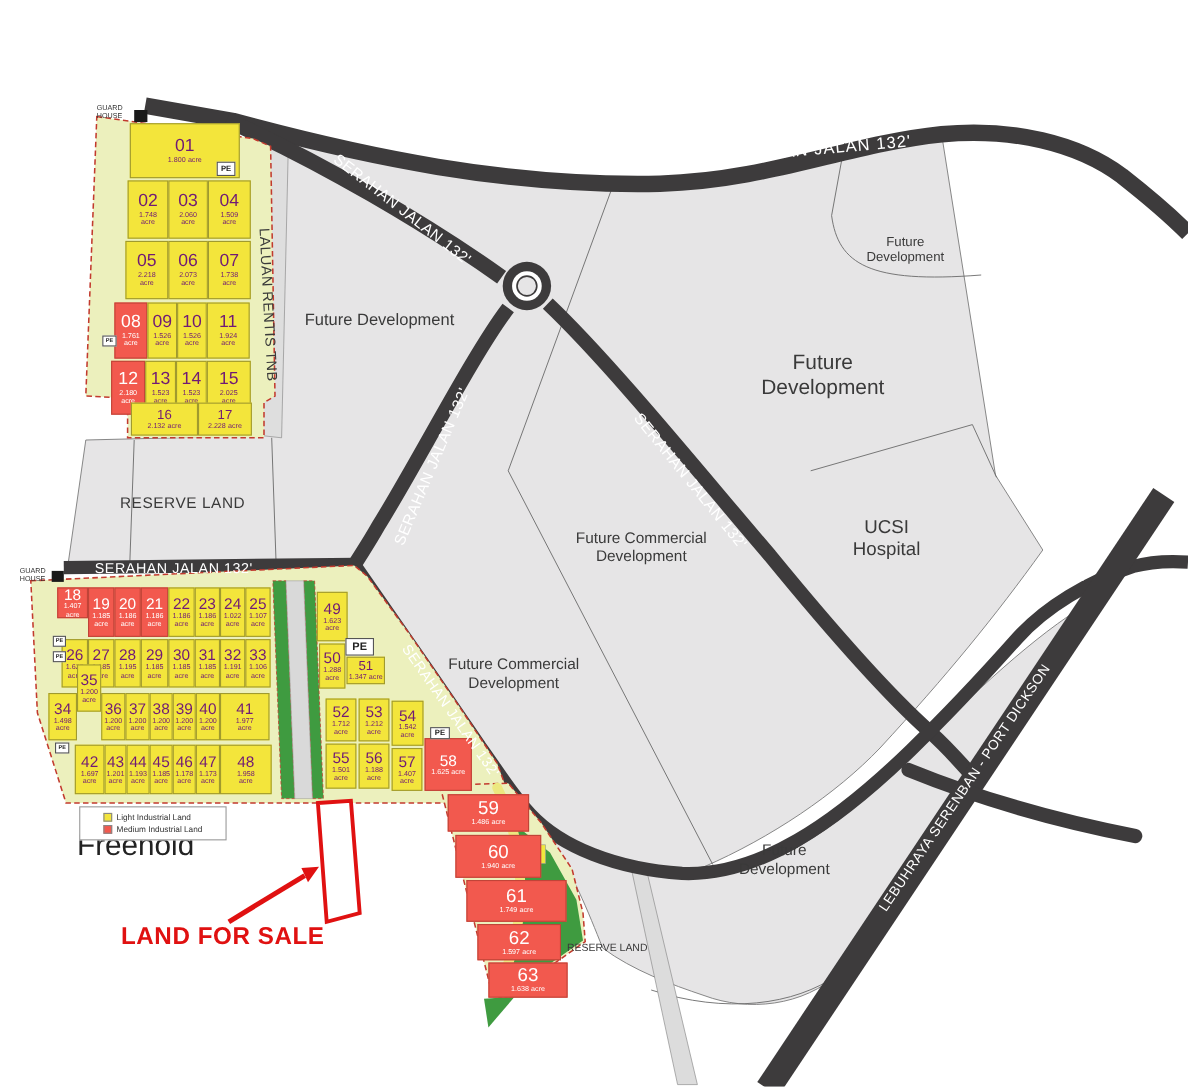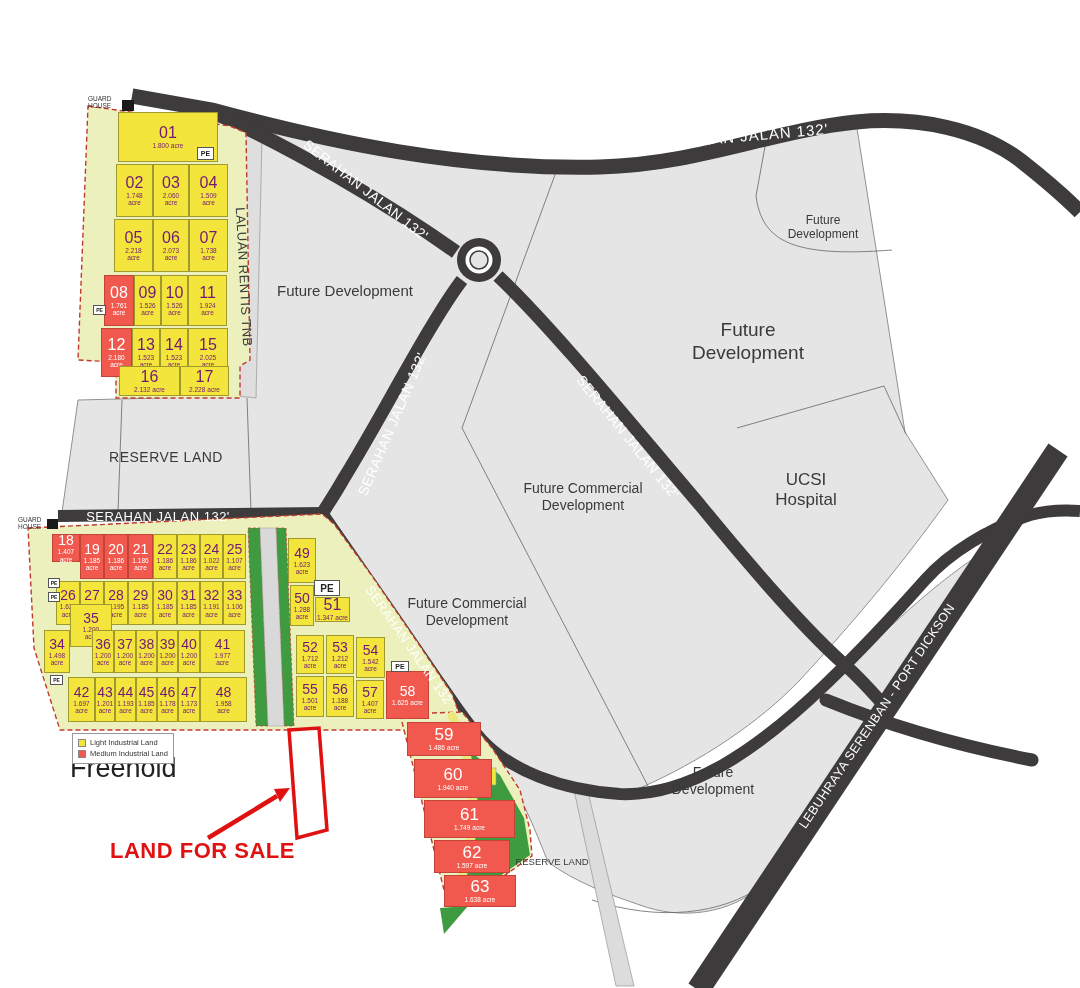--- a/index.html
+++ b/index.html
@@ -6,30 +6,30 @@
   #stage{position:relative;width:1080px;height:988px;background:#fff;overflow:hidden;
          font-family:"Liberation Sans",sans-serif;}
   #baseSvg{position:absolute;left:0;top:0;}
   .lot{position:absolute;display:flex;flex-direction:column;align-items:center;justify-content:center;
        box-sizing:border-box;line-height:1;border:1px solid #a09a2e;}
   .lot.light{background:#f3e53b;color:#701a75;}
   .lot.medium{background:#f2594e;color:#fff;border-color:#c04438;}
   .lot .num{font-size:14px;}
   .lot.a .num{font-size:16px;}
   .lot.e .num{font-size:17px;}
-  .lot.short .num{font-size:16px;}
+  .lot.short .num{font-size:12px;}
   .meta{display:flex;flex-direction:column;align-items:center;font-size:6.5px;margin-top:1px;line-height:1.1;}
   .lot.wide .meta{flex-direction:row;gap:2px;}
   .pe{position:absolute;background:#fff;border:1px solid #555;color:#222;font-size:7px;font-weight:bold;
       display:flex;align-items:center;justify-content:center;box-sizing:border-box;z-index:6;}
   .cl{position:absolute;transform:translate(-50%,-50%);color:#3a3a3a;text-align:center;line-height:1.2;}
   .rl{position:absolute;color:#fff;white-space:nowrap;font-size:14px;letter-spacing:.5px;z-index:5;}
   .dark{color:#3a3a3a;}
   .ghl{position:absolute;font-size:6.5px;line-height:1.15;color:#333;z-index:6;}
-  .legend{position:absolute;left:72px;top:733px;background:#fff;border:1px solid #999;padding:3px 5px;z-index:6;}
+  .legend{position:absolute;left:72px;top:733px;background:#fff;border:1px solid #999;padding:3px 21px;z-index:6;}
   .legend .row{display:flex;align-items:center;gap:4px;font-size:7.5px;color:#333;line-height:1.5;}
   .sw{width:6px;height:6px;display:inline-block;border:.5px solid #888;}
   .freehold{position:absolute;left:70px;top:753px;font-size:27px;color:#222;z-index:6;}
   .lfs{position:absolute;left:110px;top:838px;font-size:22px;font-weight:bold;color:#e01111;letter-spacing:.5px;z-index:7;}
 </style>
 </head>
 <body>
 
 <div id="stage">
 
@@ -365,21 +365,21 @@
         <span>acre</span>
       </span>
     </div>
 <div class="lot light b" style="left:44px;top:630px;width:26px;height:43px">
       <span class="num">34</span>
       <span class="meta">
         <span>1.498</span>
         <span>acre</span>
       </span>
     </div>
-<div class="lot light b" style="left:70px;top:604px;width:42px;height:43px">
+<div class="lot light b" style="left:70px;top:604px;width:22px;height:43px">
       <span class="num">35</span>
       <span class="meta">
         <span>1.200</span>
         <span>acre</span>
       </span>
     </div>
 <div class="lot light b" style="left:92px;top:630px;width:22px;height:43px">
       <span class="num">36</span>
       <span class="meta">
         <span>1.200</span>

